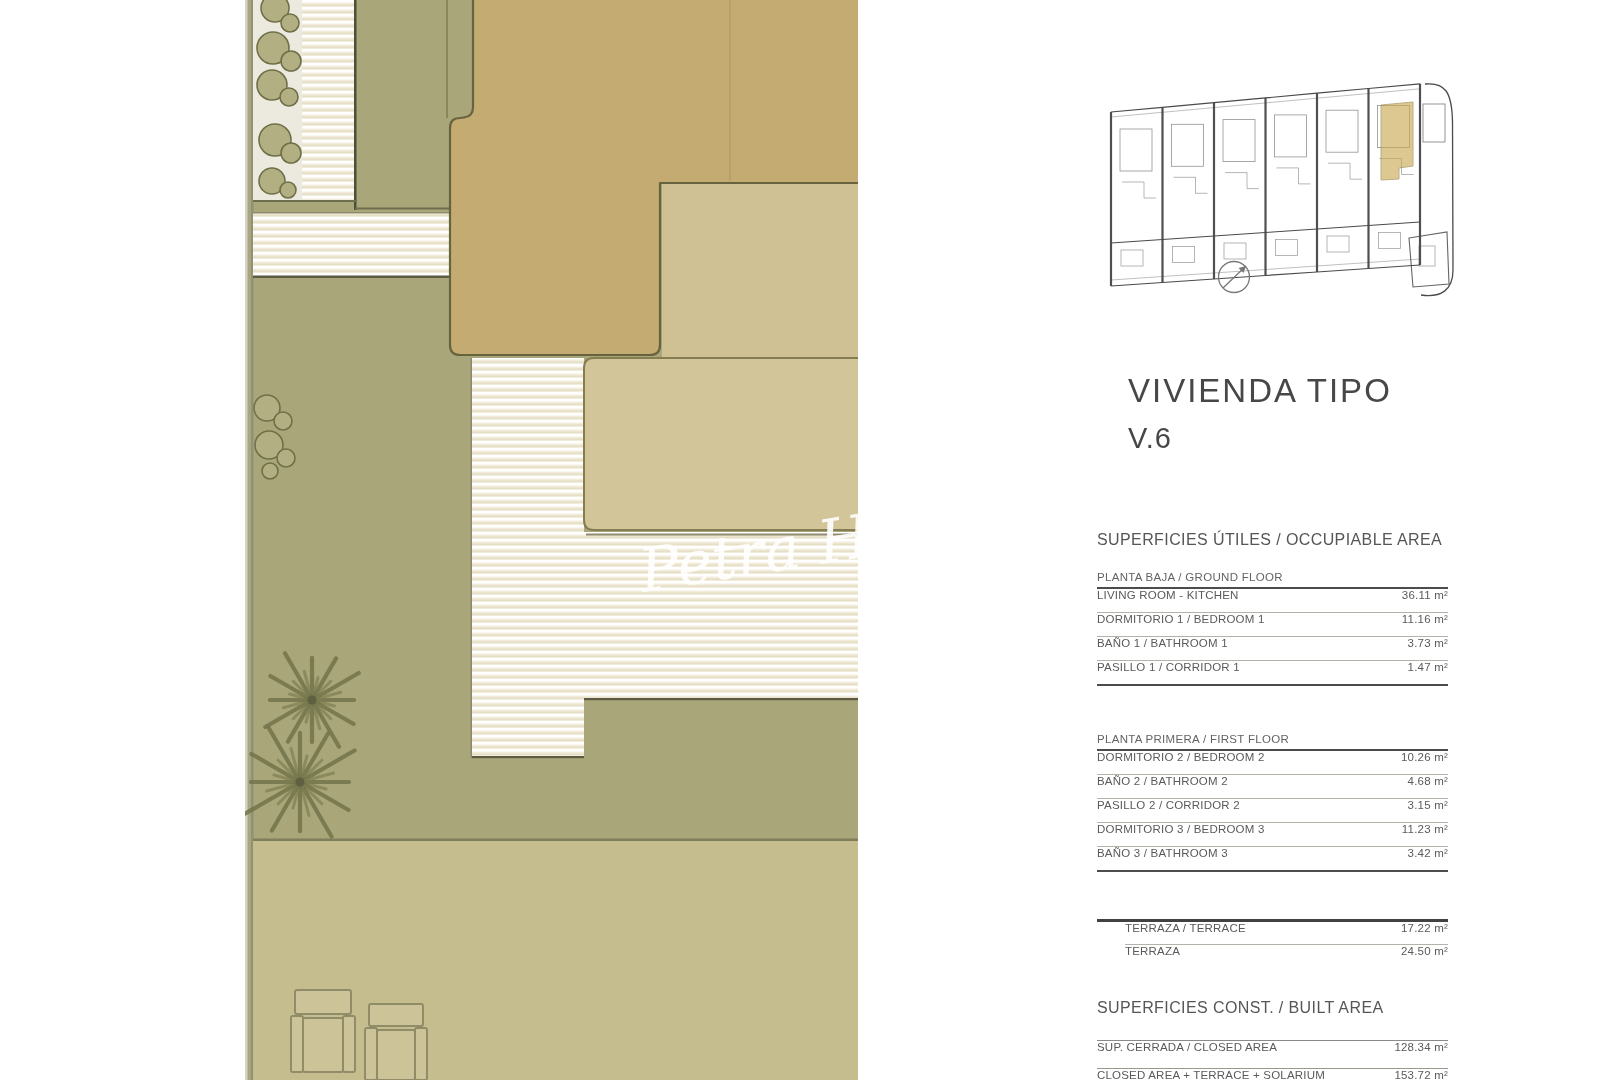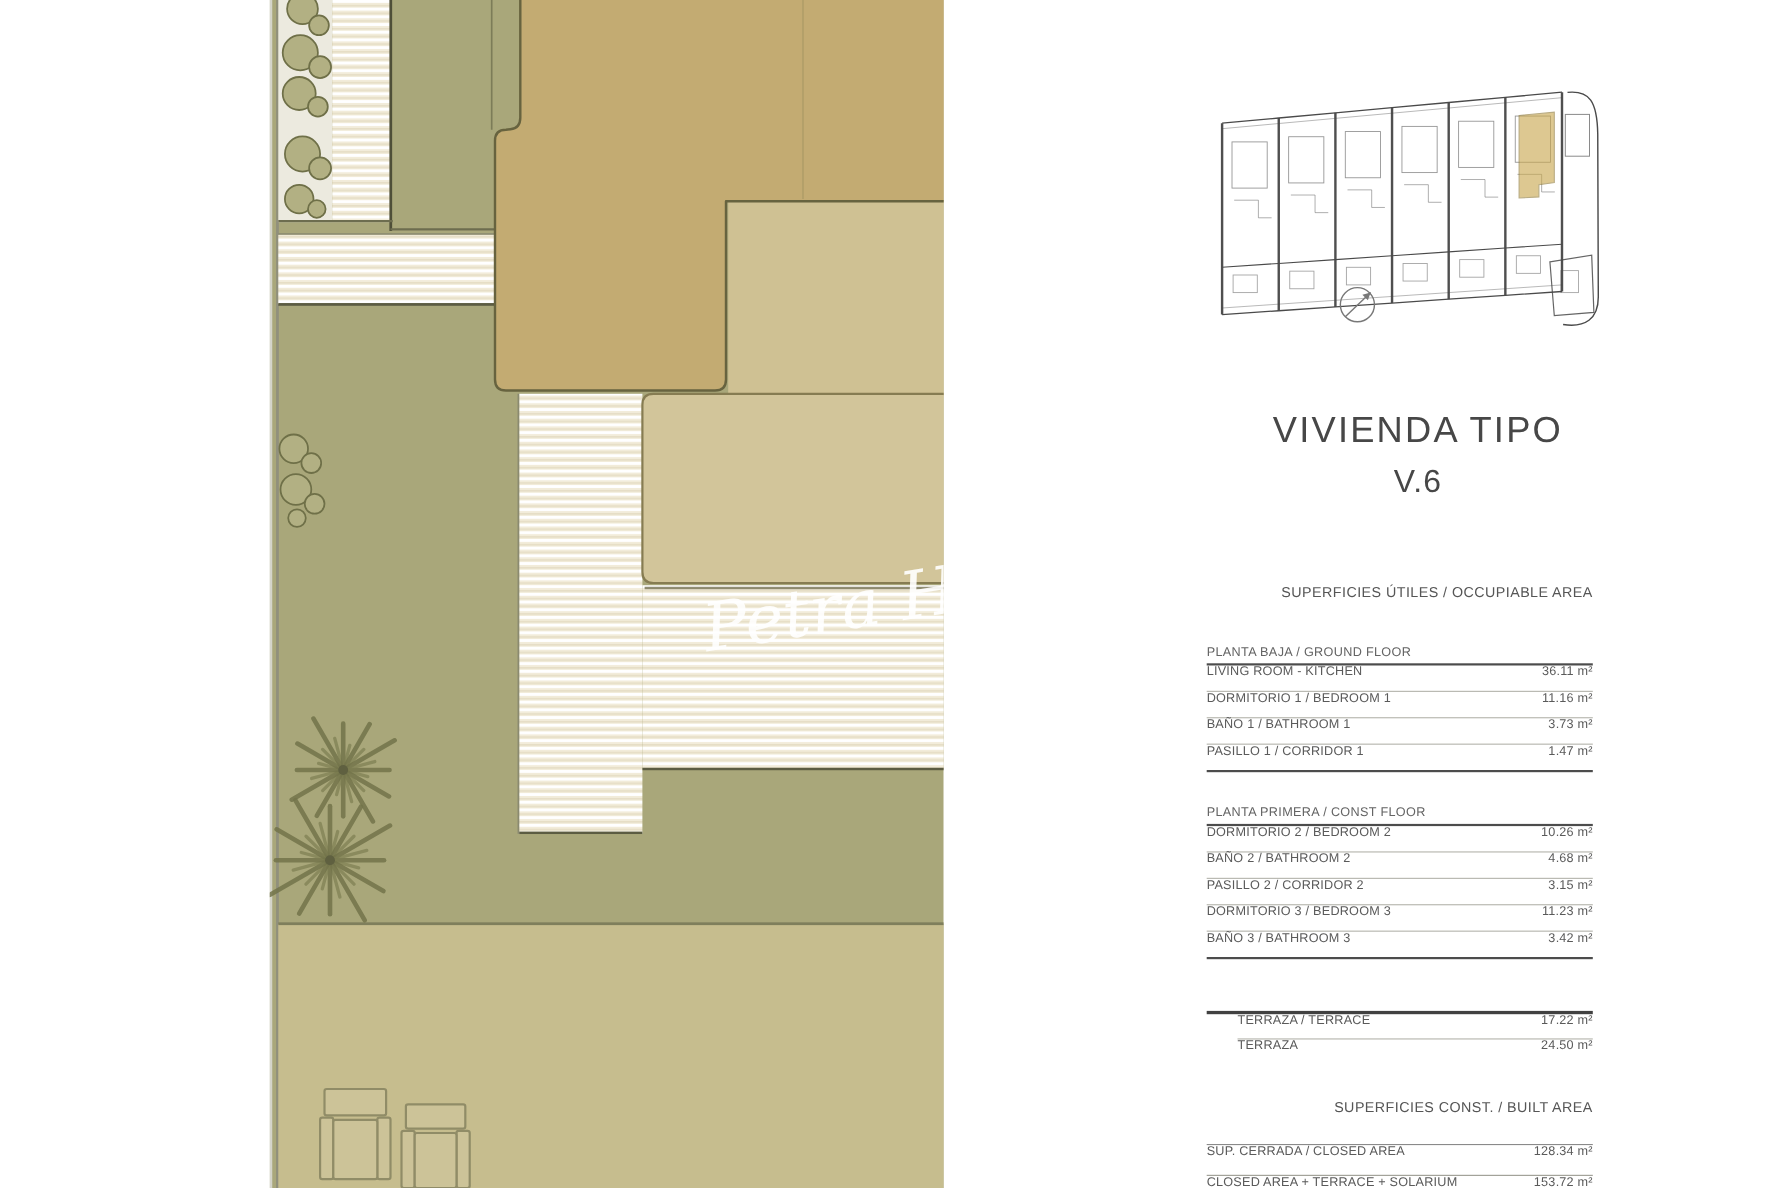--- a/index.html
+++ b/index.html
@@ -1,28 +1,28 @@
 <!DOCTYPE html>
 <html><head>
 <meta charset="utf-8">
 <style>
   html,body{margin:0;padding:0;background:#ffffff;}
   .page{position:relative;width:1620px;height:1080px;background:#ffffff;overflow:hidden;
         font-family:"Liberation Sans",sans-serif;}
   .siteplan{position:absolute;left:245px;top:0;width:613px;height:1080px;overflow:hidden;}
   .keyplan{position:absolute;left:1103px;top:80px;width:352px;height:228px;}
-  .title-block{position:absolute;left:1128px;top:372px;width:322px;text-align:center;color:#474747;}
+  .title-block{position:absolute;left:1128px;top:372px;width:322px;color:#474747;}
   .title-main{font-size:33px;letter-spacing:2px;}
   .title-sub{font-size:29px;margin-top:12px;letter-spacing:1px;}
-  .area-header{position:absolute;left:1097px;width:351px;text-align:right;
-               font-size:13px;color:#565656;letter-spacing:0.4px;}
+  .area-header{position:absolute;left:1097px;width:351px;text-align:left;
+               font-size:16px;color:#565656;letter-spacing:0.4px;}
   #occ-header{top:531px;}
   #built-header{top:999px;}
   .section{position:absolute;left:1097px;width:351px;}
-  #sec-ground{top:584px;}
+  #sec-ground{top:568px;}
   #sec-first{top:730px;}
   #sec-terrace{top:919px;border-top:3px solid #414141;}
   #sec-built{top:1040px;border-top:1.5px solid #8a8a8a;}
   .sec-label{font-size:11.5px;color:#646464;letter-spacing:0.3px;height:19px;line-height:19px;
              border-bottom:2px solid #4c4c4c;}
   .row{display:flex;justify-content:space-between;align-items:flex-start;height:23px;
        border-bottom:1px solid #b3b3ab;font-size:11.5px;color:#5a5a5a;letter-spacing:0.2px;}
   .section .row:last-child{border-bottom:2px solid #4c4c4c;gap:10px;}
   #sec-terrace .row{height:22px;margin-left:28px;}
   #sec-terrace .row:last-child{border-bottom:none;}
@@ -249,21 +249,21 @@
       <div class="row">
         <span class="lbl">BAÑO 1 / BATHROOM 1</span>
         <span class="val">3.73 m²</span>
       </div>
       <div class="row">
         <span class="lbl">PASILLO 1 / CORRIDOR 1</span>
         <span class="val">1.47 m²</span>
       </div>
     </div>
   <div class="section" id="sec-first">
-      <div class="sec-label">PLANTA PRIMERA / CONST FLOOR</div>
+      <div class="sec-label">PLANTA PRIMERA / FIRST FLOOR</div>
       <div class="row">
         <span class="lbl">DORMITORIO 2 / BEDROOM 2</span>
         <span class="val">10.26 m²</span>
       </div>
       <div class="row">
         <span class="lbl">BAÑO 2 / BATHROOM 2</span>
         <span class="val">4.68 m²</span>
       </div>
       <div class="row">
         <span class="lbl">PASILLO 2 / CORRIDOR 2</span>

